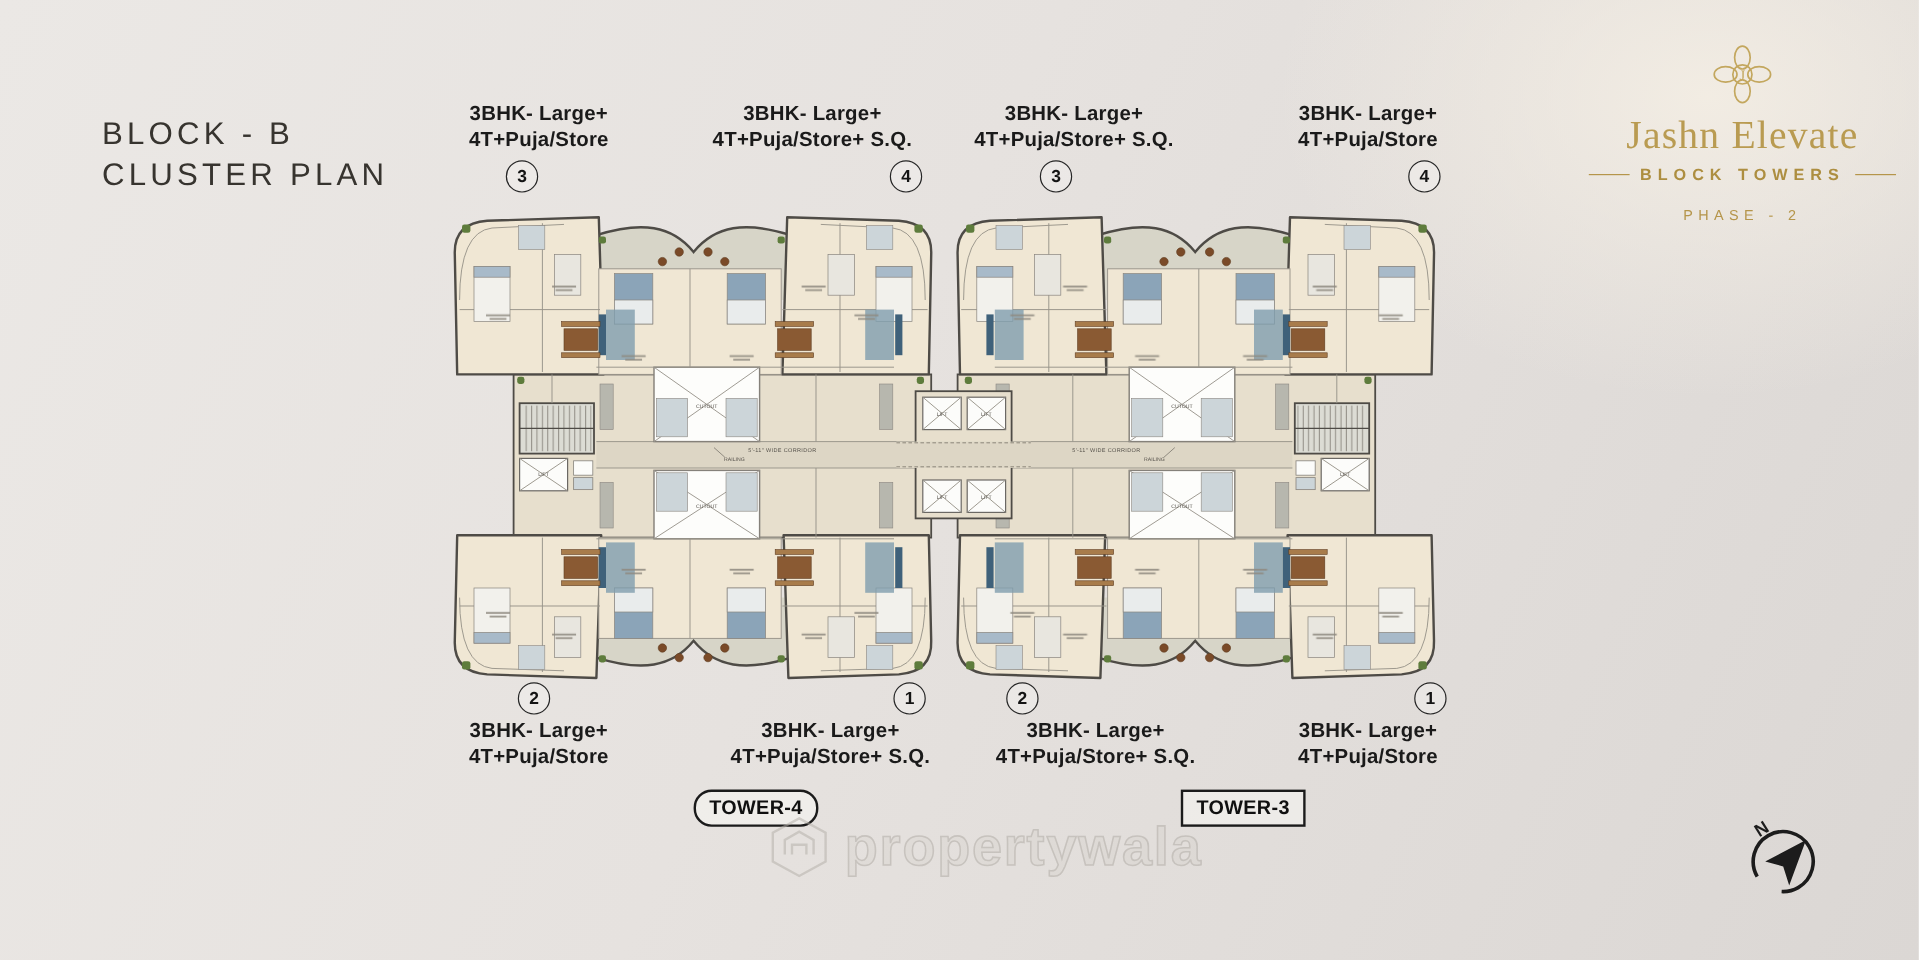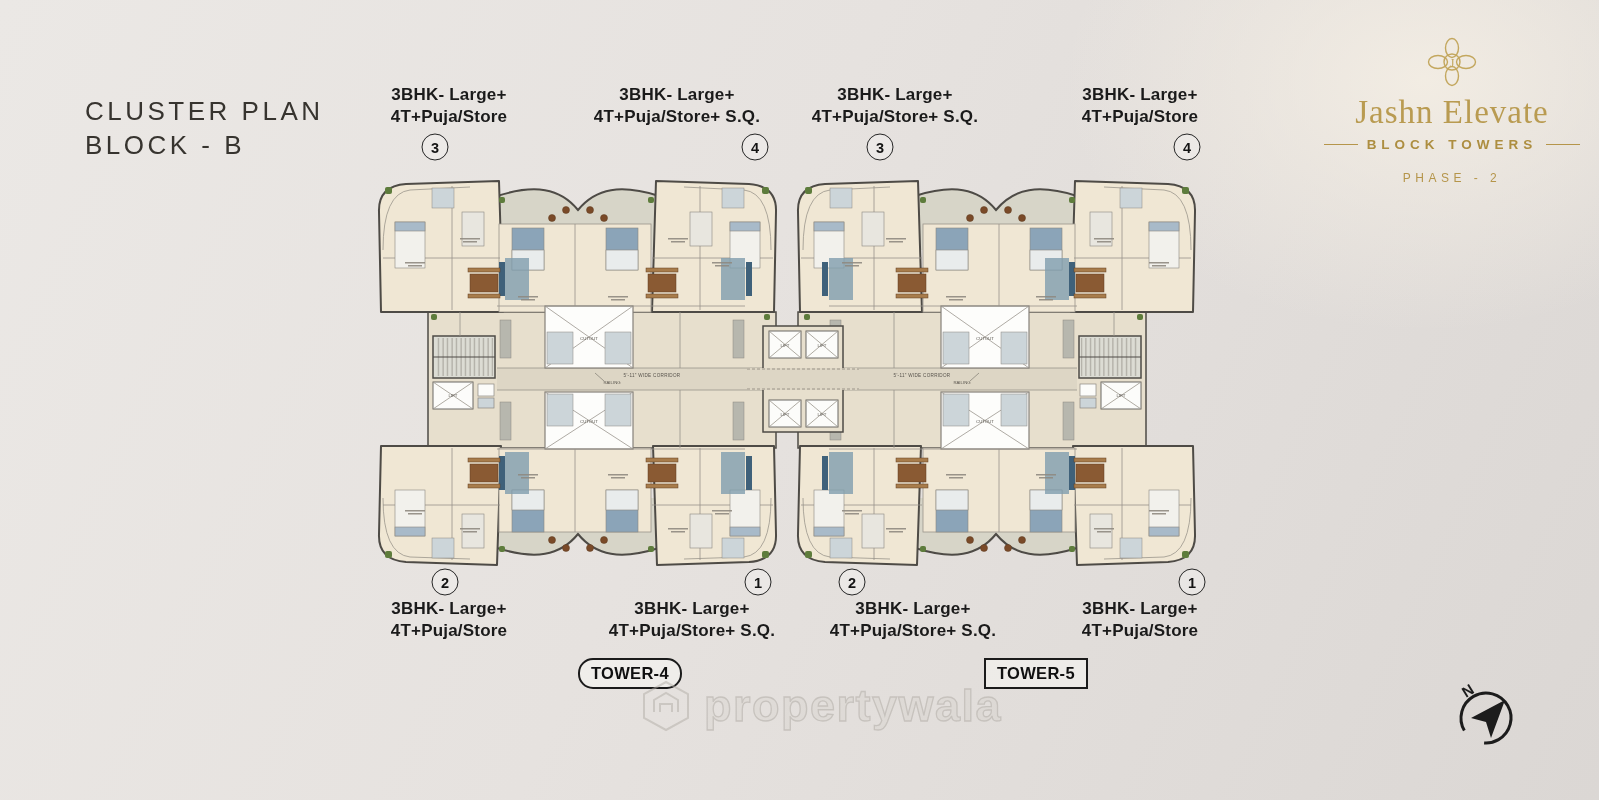--- a/index.html
+++ b/index.html
@@ -32,22 +32,22 @@
   .watermark{left:642px;top:680px;display:flex;align-items:center;gap:14px;opacity:.85;}
   .watermark .wm-text{font-size:45px;font-weight:bold;letter-spacing:1.5px;
     color:rgba(203,199,193,.25);-webkit-text-stroke:1.3px rgba(178,174,167,.65);}
   .pl{font-size:4.3px;fill:#57534c;}
   .plc{font-size:4.6px;fill:#57534c;letter-spacing:.3px;}
 </style>
 </head>
 <body>
 
 <div class="abs page-title">
+  <div>BLOCK - B</div>
   <div>CLUSTER PLAN</div>
-  <div>BLOCK - B</div>
 </div>
 
 <div class="abs brand">
   <svg width="54" height="52" viewBox="0 0 54 52">
     <g fill="none" stroke="#c3a75e" stroke-width="1.4">
       <ellipse cx="27" cy="12" rx="6.5" ry="9.5"></ellipse>
       <ellipse cx="27" cy="40" rx="6.5" ry="9.5"></ellipse>
       <ellipse cx="13" cy="26" rx="6.5" ry="9.5" transform="rotate(90 13 26)"></ellipse>
       <ellipse cx="41" cy="26" rx="6.5" ry="9.5" transform="rotate(90 41 26)"></ellipse>
       <circle cx="27" cy="26" r="8"></circle>
@@ -99,21 +99,21 @@
 <div class="unit-label" style="left:913px;top:598px;">
   <div>3BHK- Large+</div>
   <div>4T+Puja/Store+ S.Q.</div>
 </div>
 <div class="unit-label" style="left:1140px;top:598px;">
   <div>3BHK- Large+</div>
   <div>4T+Puja/Store</div>
 </div>
 
 <div class="tower-tag" style="left:578px;top:658px;border-radius:15px;">TOWER-4</div>
-<div class="tower-tag" style="left:984px;top:658px;">TOWER-5</div>
+<div class="tower-tag" style="left:984px;top:658px;">TOWER-3</div>
 
 <svg class="abs" style="left:370px;top:175px;" width="840" height="400" viewBox="370 175 840 400" font-family="Liberation Sans, sans-serif">
   <defs>
     <pattern id="hatch" width="4.5" height="10" patternUnits="userSpaceOnUse">
       <path d="M2,0 V10" stroke="#8d8981" stroke-width="0.8"></path>
     </pattern>
     <g id="flbl">
       <rect width="20" height="1.5" fill="#8f8a80"></rect>
       <rect y="3" x="3" width="14" height="1.5" fill="#8f8a80"></rect>
     </g>

